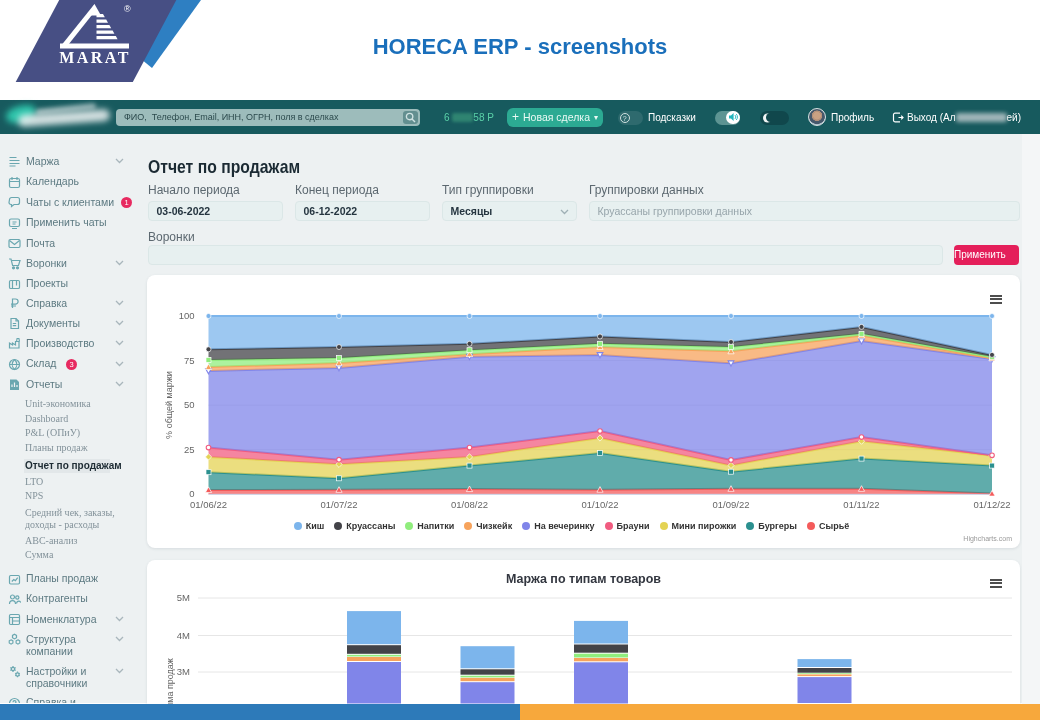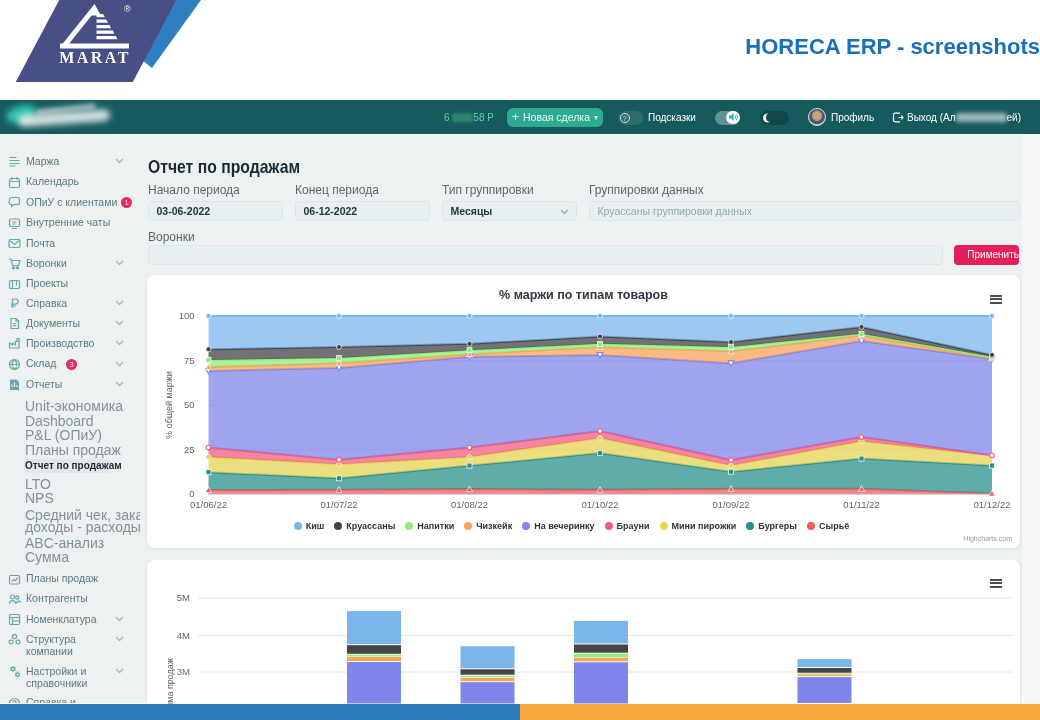--- a/index.html
+++ b/index.html
@@ -1,17 +1,17 @@
 <!DOCTYPE html>
 <html><head><meta charset="utf-8">
 <style>
 * { margin:0; padding:0; box-sizing:border-box; }
 html,body { width:1040px; height:720px; overflow:hidden; }
 body { font-family:"Liberation Sans", sans-serif; background:#fff; position:relative; }
-.title { position:absolute; left:0; right:0; top:34px; text-align:right; font-size:22px; font-weight:bold; color:#1a6fbb; }
+.title { position:absolute; left:0; right:0; top:34px; text-align:center; font-size:22px; font-weight:bold; color:#1a6fbb; }
 .marat { position:absolute; left:0; top:0; }
 .app { position:absolute; left:0; top:100px; width:1040px; height:603px; background:#edf1f2; overflow:hidden; }
 .apphead { position:absolute; left:0; top:0; width:1040px; height:34px; background:#175a5e; }
 .hlogo { position:absolute; left:6px; top:4px; width:100px; height:26px; }
 .hl1 { position:absolute; left:0; top:2px; width:30px; height:16px; background:#2ec4ab; border-radius:50% 40% 50% 40%; filter:blur(3px); transform:rotate(-12deg); }
 .hl2 { position:absolute; left:12px; top:8px; width:92px; height:12px; background:rgba(255,255,255,.8); border-radius:6px; filter:blur(3px); transform:rotate(-4deg); }
 .hl3 { position:absolute; left:30px; top:2px; width:60px; height:6px; background:rgba(255,255,255,.5); border-radius:3px; filter:blur(2px); transform:rotate(-6deg); }
 .search { position:absolute; left:116px; top:8.5px; width:304px; height:17px; background:#9dbcbb; border-radius:4px; font-size:9px; color:#2c4a4d; line-height:17px; padding-left:8px; }
 .sbtn { position:absolute; right:2px; top:2px; width:15px; height:13px; background:#638f90; border-radius:3px; display:flex; align-items:center; justify-content:center; }
 .money { position:absolute; left:444px; top:12px; font-size:10px; color:#5ad1a8; white-space:nowrap; }
@@ -24,29 +24,29 @@
 .sndknob { position:absolute; right:0.2px; top:0.2px; width:13.6px; height:13.6px; background:#fff; border-radius:50%; display:flex; align-items:center; justify-content:center; }
 .moonpill { position:absolute; left:759.5px; top:10.5px; width:29px; height:14px; background:#10474c; border-radius:7px; }
 .moon { position:absolute; left:6.5px; top:2.5px; width:9px; height:9px; border-radius:50%; box-shadow:-3px 0.5px 0 0 #f0f4f4; }
 .avatar { position:absolute; left:808px; top:8px; width:18px; height:18px; border-radius:50%; background:radial-gradient(circle at 50% 42%, #c9a183 0 3.5px, #b4917a 4px 5px, #46586b 5.5px 8px, #a9bac6 8.5px), linear-gradient(180deg,#bcccd6 0 55%, #3d5063 56%); border:1px solid #d8e2e2; }
 .htext { position:absolute; top:12px; color:#fff; font-size:10px; }
 .exiticon { position:absolute; left:891px; top:10.5px; }
 .blur2 { display:inline-block; color:transparent; background:#9fb5b8; filter:blur(2px); border-radius:2px; height:9px; line-height:9px; }
 .sidebar { position:absolute; left:0; top:0; width:140px; height:703px; overflow:hidden; }
 .sic { position:absolute; }
 .mi { position:absolute; left:26px; font-size:10.5px; color:#5d7a82; white-space:nowrap; line-height:12.5px; }
-.si { position:absolute; left:25px; font-size:14px; color:#83929a; white-space:nowrap; }
+.si { position:absolute; left:25px; font-size:10px; color:#83929a; white-space:nowrap;font-family:Liberation Serif, serif; }
 .sel { position:absolute; left:24px; width:86px; font-size:10px; font-weight:bold; color:#1d2b33; background:#e2e7e9; padding:1.5px 1px 1.5px 1px; white-space:nowrap; }
 .badge { position:absolute; width:11px; height:11px; background:#e72a60; border-radius:50%; color:#fff; font-size:7.5px; text-align:center; line-height:11px; }
 .chev { position:absolute; }
 .h1 { position:absolute; left:147.5px; top:156px; font-size:18.5px; font-weight:bold; color:#1b2a33; transform:scaleX(0.85); transform-origin:0 0; white-space:nowrap; }
 .flabel { position:absolute; font-size:12px; color:#5c6870; }
 .field { position:absolute; height:20px; background:#e7f0f0; border:1px solid #dbe7e7; border-radius:4px; font-size:10.5px; font-weight:bold; color:#253540; line-height:18px; padding-left:8px; }
 .field.ph { font-weight:normal; color:#97a5ab; }
-.apply { position:absolute; left:954px; top:244.5px; width:65px; height:20.5px; background:#e41f5a; border-radius:4px; color:#fff; font-size:10px; text-align:right; line-height:20.5px; }
+.apply { position:absolute; left:954px; top:244.5px; width:65px; height:20.5px; background:#e41f5a; border-radius:4px; color:#fff; font-size:10px; text-align:left; line-height:20.5px; }
 .card { position:absolute; background:#fff; border-radius:8px; box-shadow:0 1px 3px rgba(60,75,90,.12); }
 .ctitle { position:absolute; left:0; width:100%; text-align:center; font-size:12.5px; font-weight:bold; color:#333740; }
 .burger { position:absolute; left:843px; width:12px; }
 .burger i { display:block; height:2px; background:#4d4d4d; margin-bottom:1.5px; }
 .ytitle { position:absolute; font-size:9px; color:#666; transform:translate(-50%,-50%) rotate(-90deg); white-space:nowrap; }
 .leg { position:absolute; left:-12px; top:246px; width:100%; display:flex; justify-content:center; gap:10px; }
 .li { font-size:9px; font-weight:bold; color:#333; display:flex; align-items:center; gap:4px; white-space:nowrap; }
 .dot { width:8px; height:8px; border-radius:50%; display:inline-block; }
 .hc { position:absolute; right:8px; top:260px; font-size:7px; color:#999; }
 .stripb { position:absolute; left:0; top:703.5px; width:519.5px; height:16.5px; background:#2d7ab9; z-index:50; }
@@ -73,20 +73,28 @@
 <div class="title">HORECA ERP - screenshots</div>
 <div class="app">
 </div>
 
 <div class="apphead" style="top:100px">
   <div class="hlogo">
     <div class="hl1"></div>
       <div class="hl2"></div>
       <div class="hl3"></div>
   </div>
+  <div class="search">ФИО,&nbsp; Телефон, Email, ИНН, ОГРН, поля в сделках
+    <div class="sbtn">
+        <svg width="11" height="11" viewBox="0 0 11 11" fill="none" stroke="#cfe2e2" stroke-width="1.4">
+          <circle cx="4.6" cy="4.6" r="3.2"></circle>
+          <path d="M7 7l3 3"></path>
+        </svg>
+      </div>
+  </div>
   <div class="money">6 <span class="msmudge"></span>58 Р</div>
   <div class="newdeal"><span style="font-size:12px;margin-right:4px">+</span> Новая сделка <span style="font-size:8px;margin-left:4px">▾</span></div>
   <div class="hintpill">
       <span class="qm">?</span>
     </div>
   <div class="hinttext">Подсказки</div>
   <div class="sndpill">
       <span class="sndknob">
         <svg width="10" height="10" viewBox="0 0 10 10" fill="#23b6bd">
           <path d="M1 3.5h2L5.6 1v8L3 6.5H1z"></path>
@@ -114,27 +122,27 @@
       <path d="M1 1l3.5 3.5L8 1"></path>
     </svg>
 <svg class="sic" style="left:8px;top:175.5px" width="13" height="13" viewBox="0 0 13 13" fill="none" stroke="#6aa7b0" stroke-width="1.2">
       <rect x="1.5" y="2.5" width="10" height="9" rx="1.5"></rect>
       <path d="M1.5 5.5h10M4 1v3M9 1v3"></path>
     </svg>
 <div class="mi" style="top:175px">Календарь</div>
 <svg class="sic" style="left:8px;top:196.0px" width="13" height="13" viewBox="0 0 13 13" fill="none" stroke="#6aa7b0" stroke-width="1.2">
       <path d="M1.5 3.5a2 2 0 012-2h6a2 2 0 012 2v3a2 2 0 01-2 2H6l-2.5 2v-2h-.5a2 2 0 01-2-2z"></path>
     </svg>
-<div class="mi" style="top:195.5px">ОПиУ с клиентами</div>
+<div class="mi" style="top:195.5px">Чаты с клиентами</div>
 <div class="badge" style="left:121px;top:197.0px">1</div>
 <svg class="sic" style="left:8px;top:216.5px" width="13" height="13" viewBox="0 0 13 13" fill="none" stroke="#6aa7b0" stroke-width="1.2">
       <rect x="1.5" y="2" width="10" height="7.5" rx="1.5"></rect>
       <path d="M4 11.5h5M4.5 5h4M4.5 7h3"></path>
     </svg>
-<div class="mi" style="top:216px">Внутренние чаты</div>
+<div class="mi" style="top:216px">Применить чаты</div>
 <svg class="sic" style="left:8px;top:237.0px" width="13" height="13" viewBox="0 0 13 13" fill="none" stroke="#6aa7b0" stroke-width="1.2">
       <rect x="1" y="2.5" width="11" height="8" rx="1.2"></rect>
       <path d="M1.5 3.5l5 4 5-4"></path>
     </svg>
 <div class="mi" style="top:236.5px">Почта</div>
 <svg class="sic" style="left:8px;top:257.0px" width="13" height="13" viewBox="0 0 13 13" fill="none" stroke="#6aa7b0" stroke-width="1.2">
       <path d="M1 2h2l1.6 6.5h5.9L12 3.5H4"></path>
       <circle cx="5.5" cy="10.8" r="1" fill="#6aa7b0"></circle>
       <circle cx="9.5" cy="10.8" r="1" fill="#6aa7b0"></circle>
     </svg>
@@ -251,21 +259,20 @@
 <div class="field" style="left:294.5px;top:201px;width:135px">06-12-2022</div>
 <div class="field" style="left:441.5px;top:201px;width:135px">Месяцы<svg style="position:absolute;right:7px;top:7px" width="9" height="6" viewBox="0 0 9 6" fill="none" stroke="#9fb0b5" stroke-width="1.3">
       <path d="M1 1l3.5 3.5L8 1"></path>
     </svg></div>
 <div class="field ph" style="left:588.5px;top:201px;width:431px">Круассаны группировки данных</div>
 <div class="flabel" style="left:148px;top:230px">Воронки</div>
 <div class="field" style="left:147.5px;top:244.5px;width:795px">&nbsp;</div>
 <div class="apply">Применить</div>
 
 <div class="card" style="left:147px;top:274.5px;width:873px;height:273px">
-  <div class="ctitle" style="top:13px">% маржи по типам товаров</div>
   <div class="burger" style="top:20px">
       <i></i>
       <i></i>
       <i></i>
     </div>
   <svg width="873" height="273" viewBox="0 0 873 273" style="position:absolute;left:0;top:0">
 <line x1="61.5" y1="219.3" x2="845" y2="219.3" stroke="#e6e6e6" stroke-width="1"></line>
 <text x="47.5" y="222.3" text-anchor="end" font-size="9.5" fill="#666">0</text>
 <line x1="61.5" y1="174.7" x2="845" y2="174.7" stroke="#e6e6e6" stroke-width="1"></line>
 <text x="47.5" y="177.7" text-anchor="end" font-size="9.5" fill="#666">25</text>
@@ -374,20 +381,21 @@
       <span class="li"><span class="dot" style="background:#8085e9"></span>На вечеринку</span>
       <span class="li"><span class="dot" style="background:#f15c80"></span>Брауни</span>
       <span class="li"><span class="dot" style="background:#e4d354"></span>Мини пирожки</span>
       <span class="li"><span class="dot" style="background:#2b908f"></span>Бургеры</span>
       <span class="li"><span class="dot" style="background:#f45b5b"></span>Сырьё</span>
     </div>
   <div class="hc">Highcharts.com</div>
 </div>
 
 <div class="card" style="left:147px;top:559.5px;width:873px;height:160.5px;border-bottom-left-radius:0;border-bottom-right-radius:0">
+  <div class="ctitle" style="top:12px">Маржа по типам товаров</div>
   <div class="burger" style="top:19px">
       <i></i>
       <i></i>
       <i></i>
     </div>
   <svg width="873" height="161" viewBox="0 0 873 161" style="position:absolute;left:0;top:0">
 <line x1="51" y1="38" x2="865" y2="38" stroke="#e6e6e6" stroke-width="1"></line>
 <text x="43" y="41" text-anchor="end" font-size="9.5" fill="#666">5M</text>
 <line x1="51" y1="75.5" x2="865" y2="75.5" stroke="#e6e6e6" stroke-width="1"></line>
 <text x="43" y="78.5" text-anchor="end" font-size="9.5" fill="#666">4M</text>

